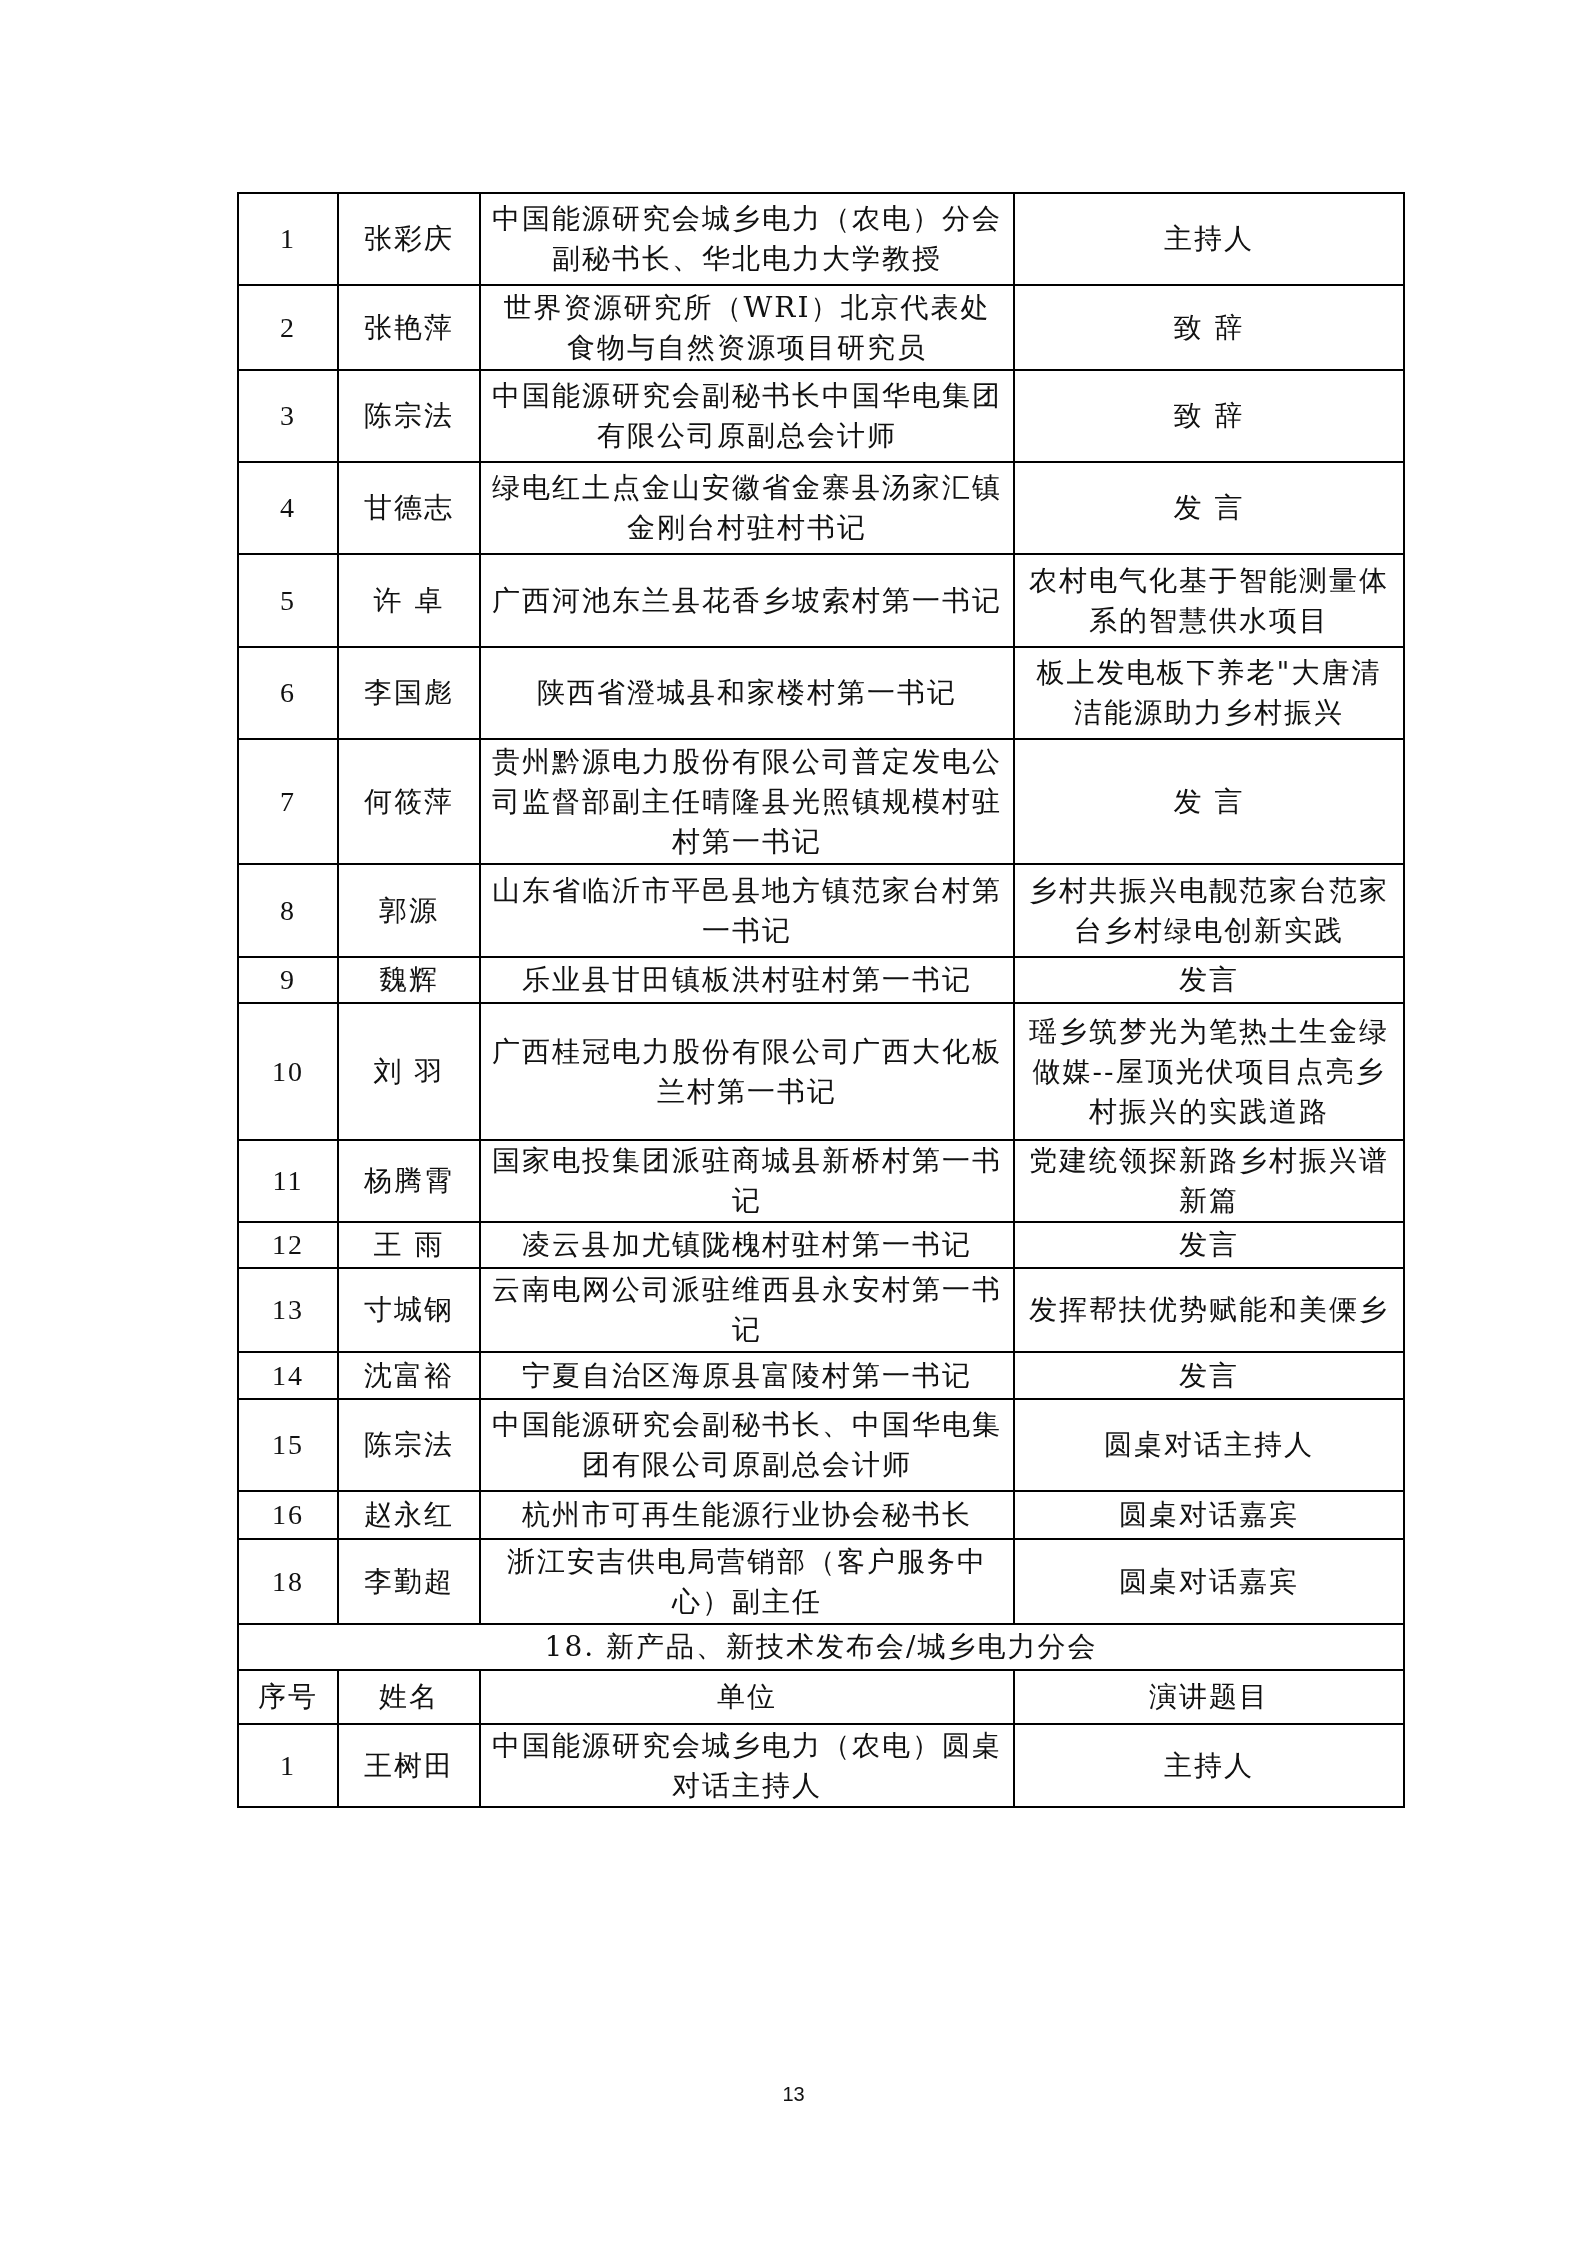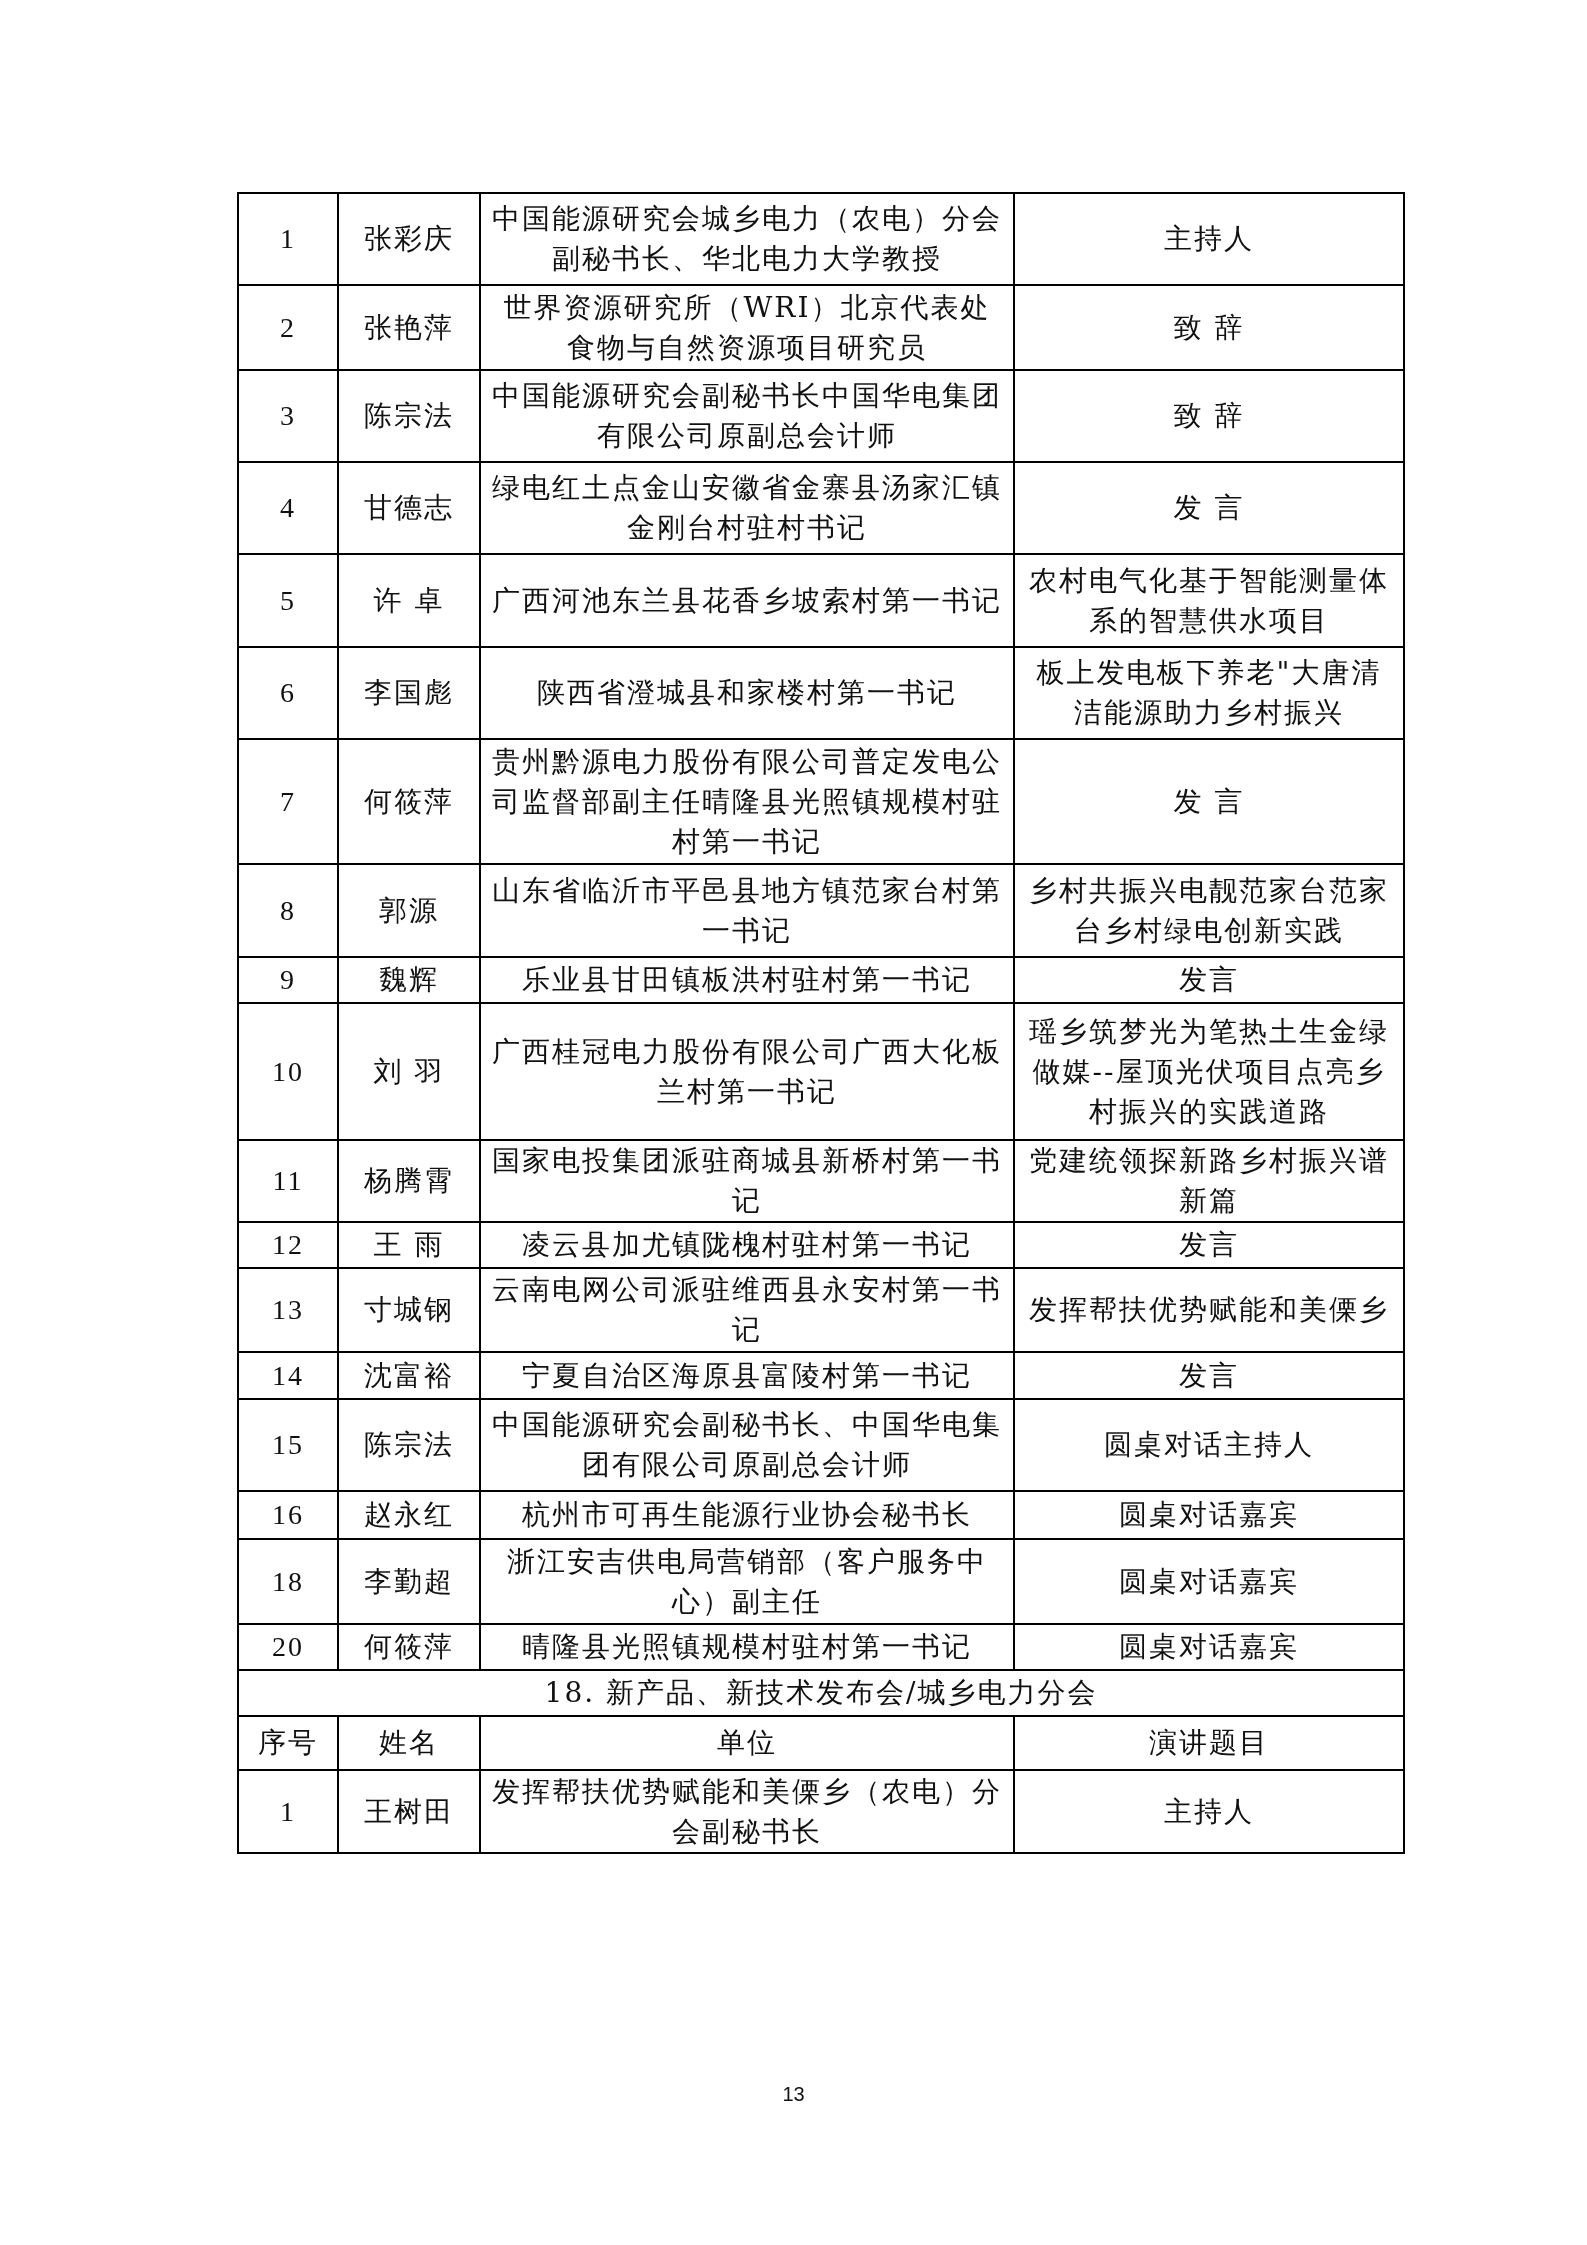--- a/index.html
+++ b/index.html
@@ -126,37 +126,31 @@
         <td>杭州市可再生能源行业协会秘书长</td>
         <td>圆桌对话嘉宾</td>
       </tr>
       <tr style="height:85px">
         <td class="num">18</td>
         <td class="name">李勤超</td>
         <td>浙江安吉供电局营销部（客户服务中心）副主任</td>
         <td>圆桌对话嘉宾</td>
       </tr>
       <tr style="height:46px">
-        <td class="num">20</td>
-        <td class="name">何筱萍</td>
-        <td>晴隆县光照镇规模村驻村第一书记</td>
-        <td>圆桌对话嘉宾</td>
-      </tr>
-      <tr style="height:46px">
         <td colspan="4" class="section">18. 新产品、新技术发布会/城乡电力分会</td>
       </tr>
       <tr style="height:54px">
         <td>序号</td>
         <td>姓名</td>
         <td>单位</td>
         <td>演讲题目</td>
       </tr>
       <tr style="height:83px">
         <td class="num">1</td>
         <td class="name">王树田</td>
-        <td>发挥帮扶优势赋能和美傈乡（农电）分会副秘书长</td>
+        <td>中国能源研究会城乡电力（农电）圆桌对话主持人</td>
         <td>主持人</td>
       </tr>
     </tbody>
   </table>
 
   <div class="pageno">13</div>
 </div>
 
 </body></html>

